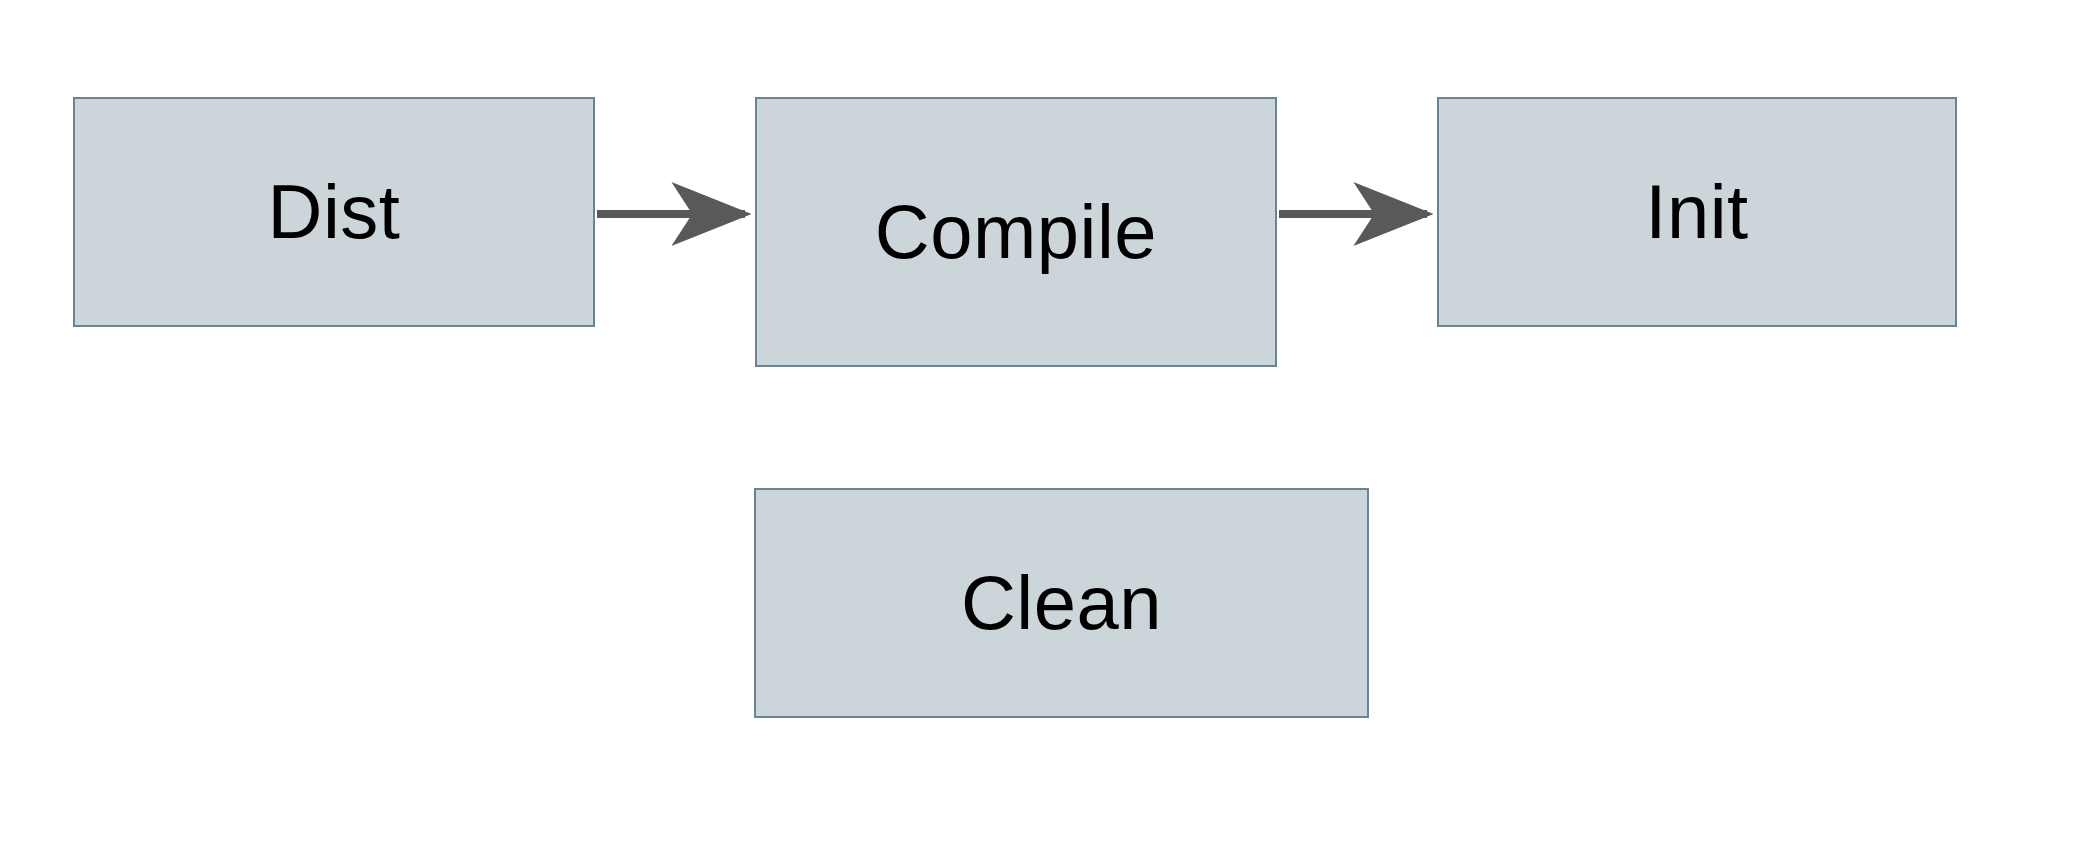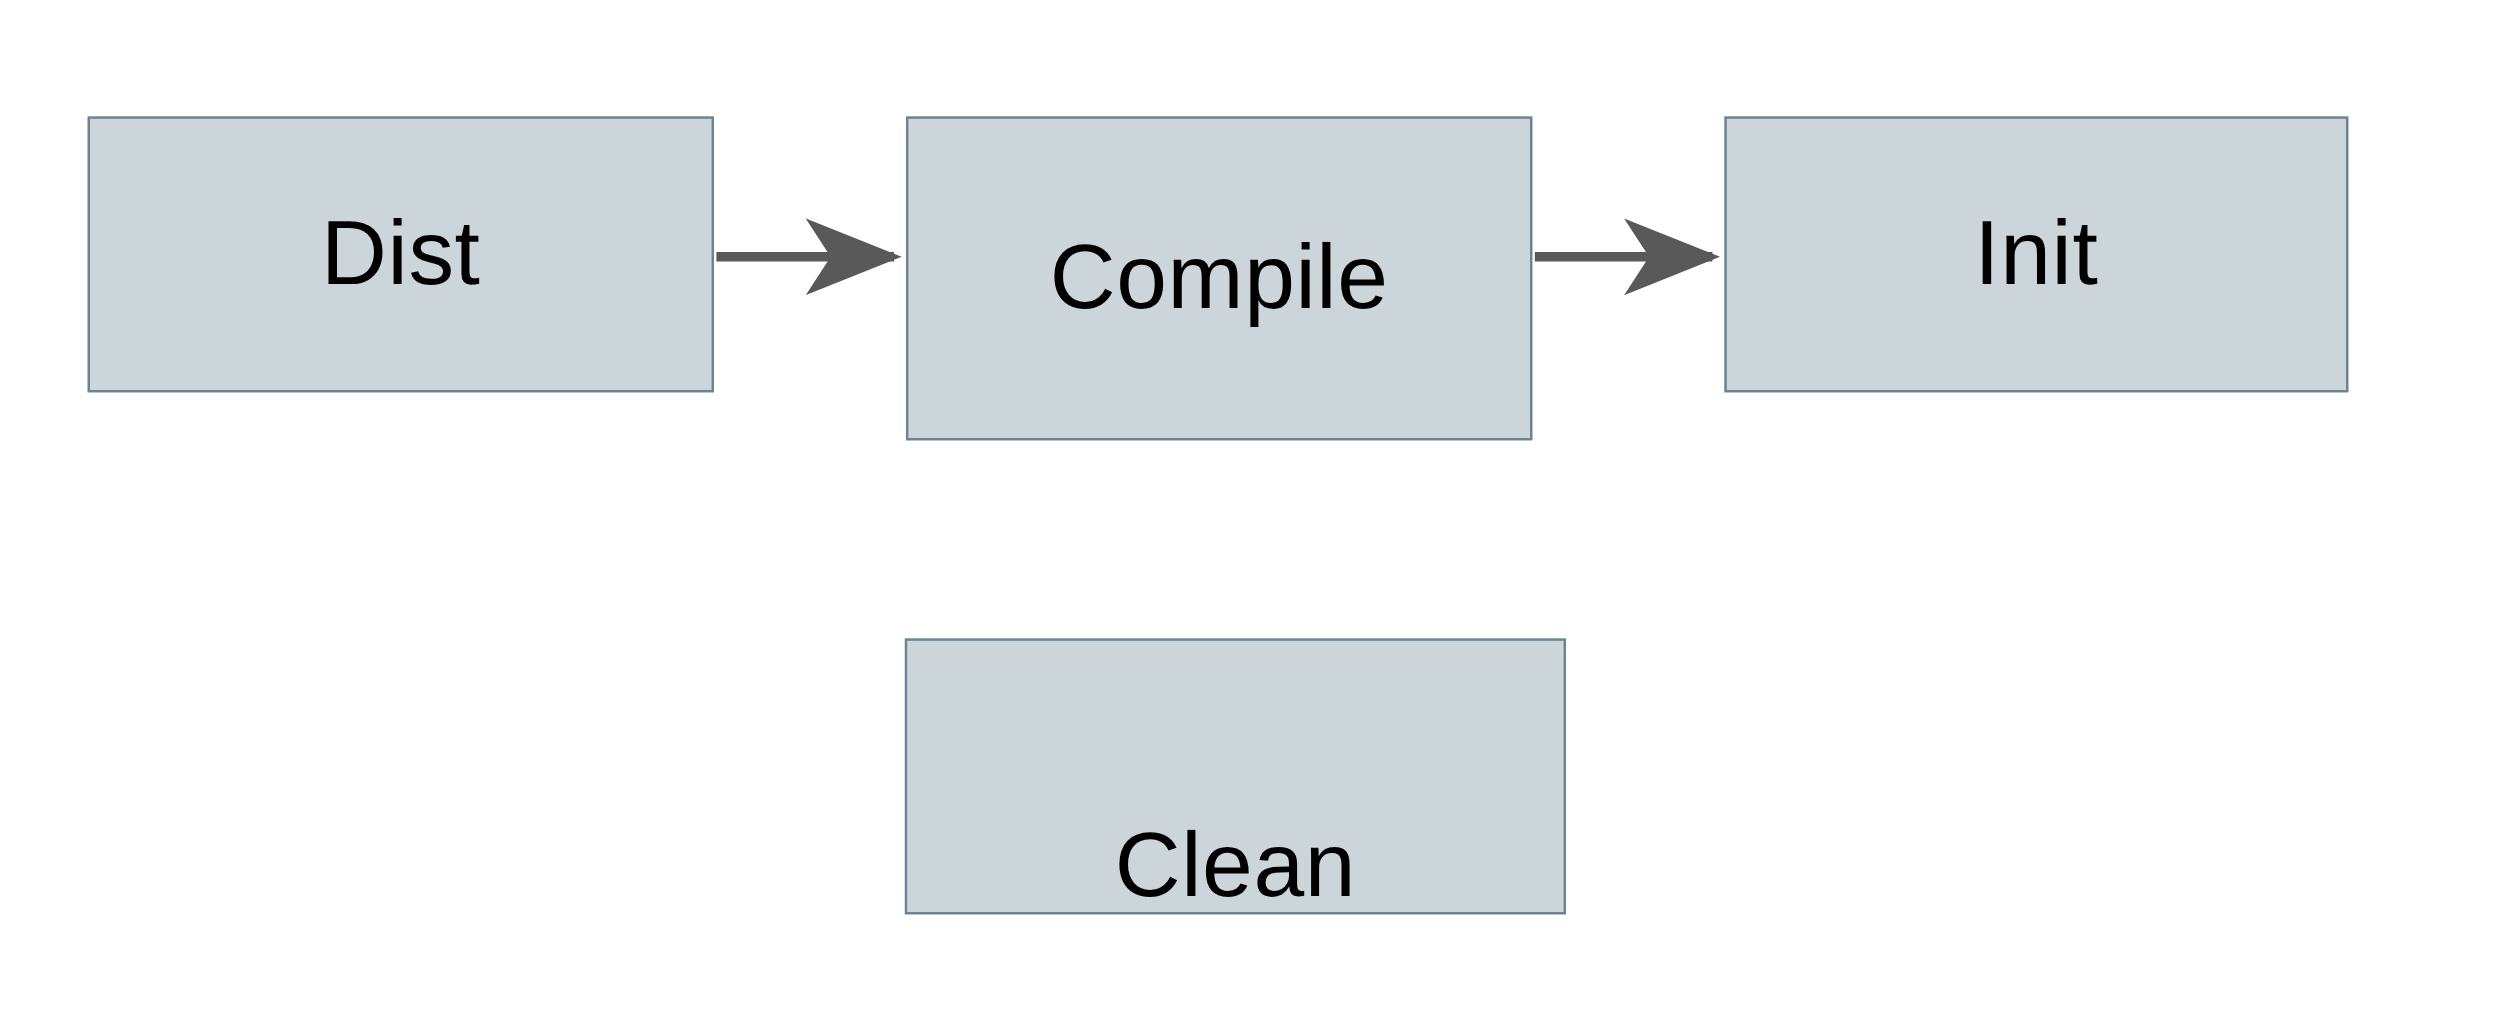--- a/index.html
+++ b/index.html
@@ -34,21 +34,21 @@
     color: #000000;
     line-height: 1;
     letter-spacing: 0.5px;
     white-space: nowrap;
     user-select: none;
   }
   
   .node-dist    { left: 73px;   top: 97px;  width: 522px; height: 230px; }
   .node-compile { left: 755px;  top: 97px;  width: 522px; height: 270px; }
   .node-init    { left: 1437px; top: 97px;  width: 520px; height: 230px; }
-  .node-clean   { left: 754px;  top: 532px; width: 551px; height: 230px; align-items: flex-end; }
+  .node-clean   { left: 754px;  top: 488px; width: 615px; height: 230px; }
 
   .edge {
     position: absolute;
     overflow: visible;
   }
   .edge-1 { left: 595px;  top: 183px; width: 162px; height: 62px; }
   .edge-2 { left: 1277px; top: 183px; width: 162px; height: 62px; }
 </style>
 </head>
 <body>

